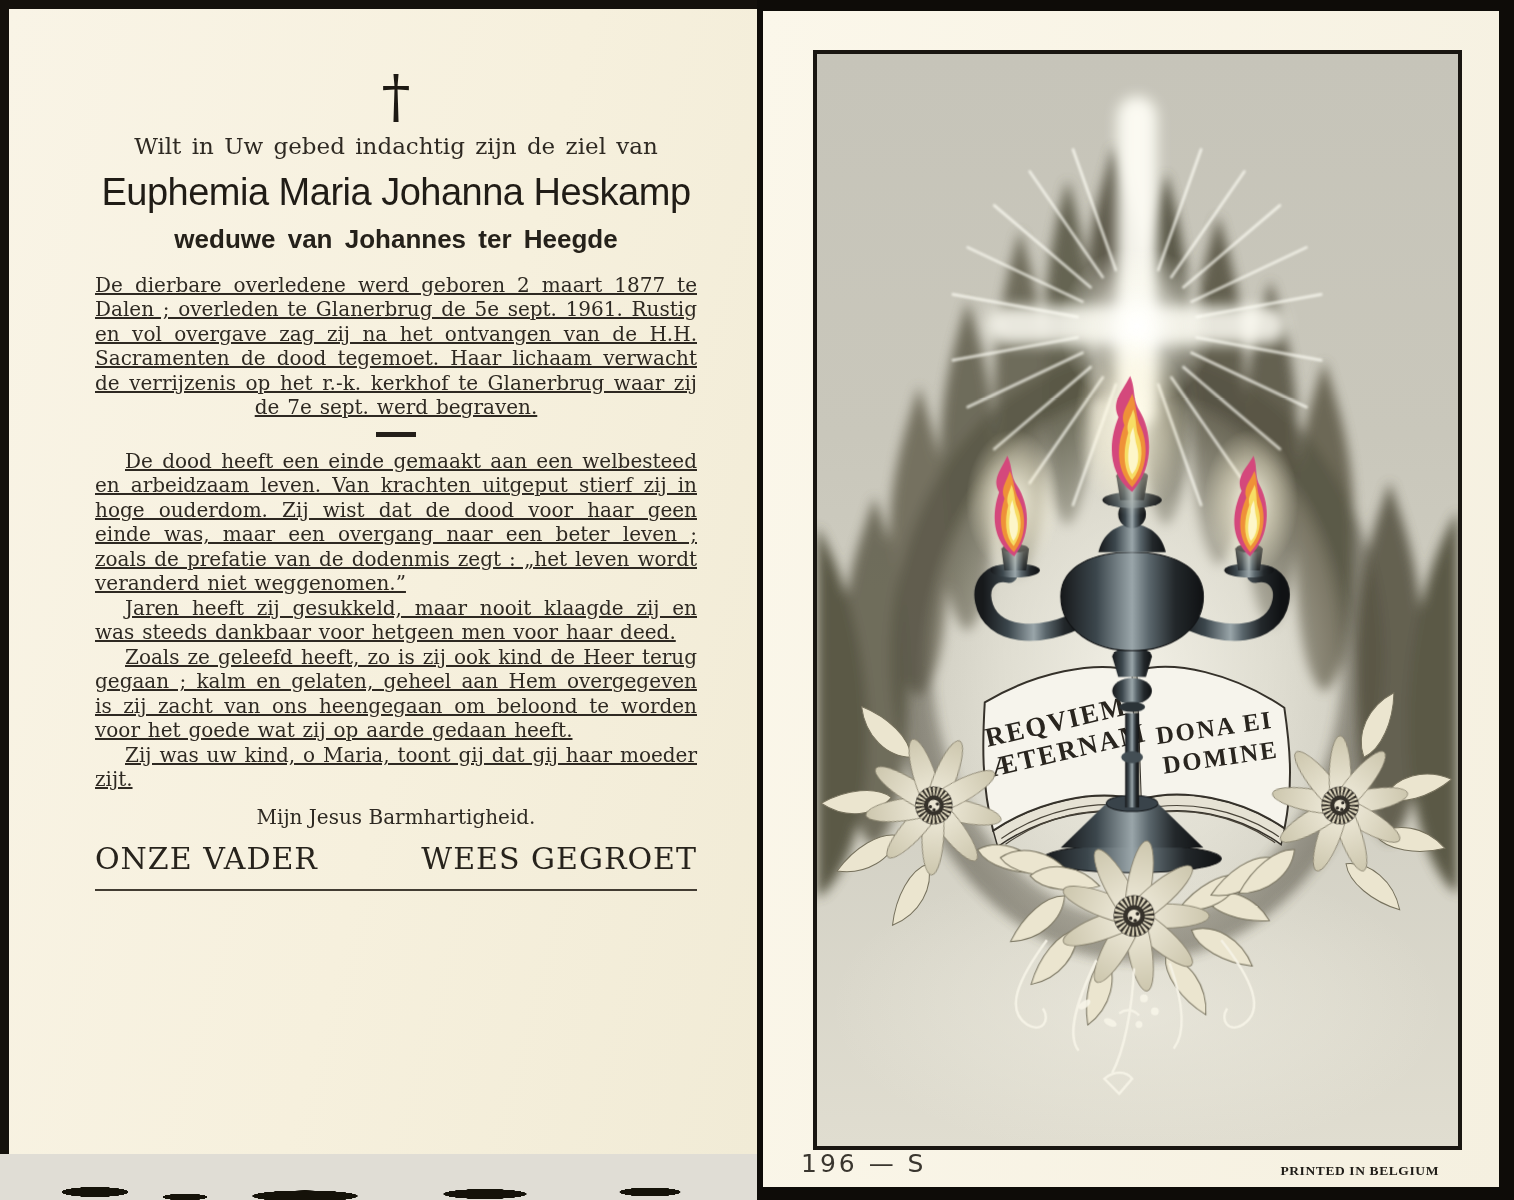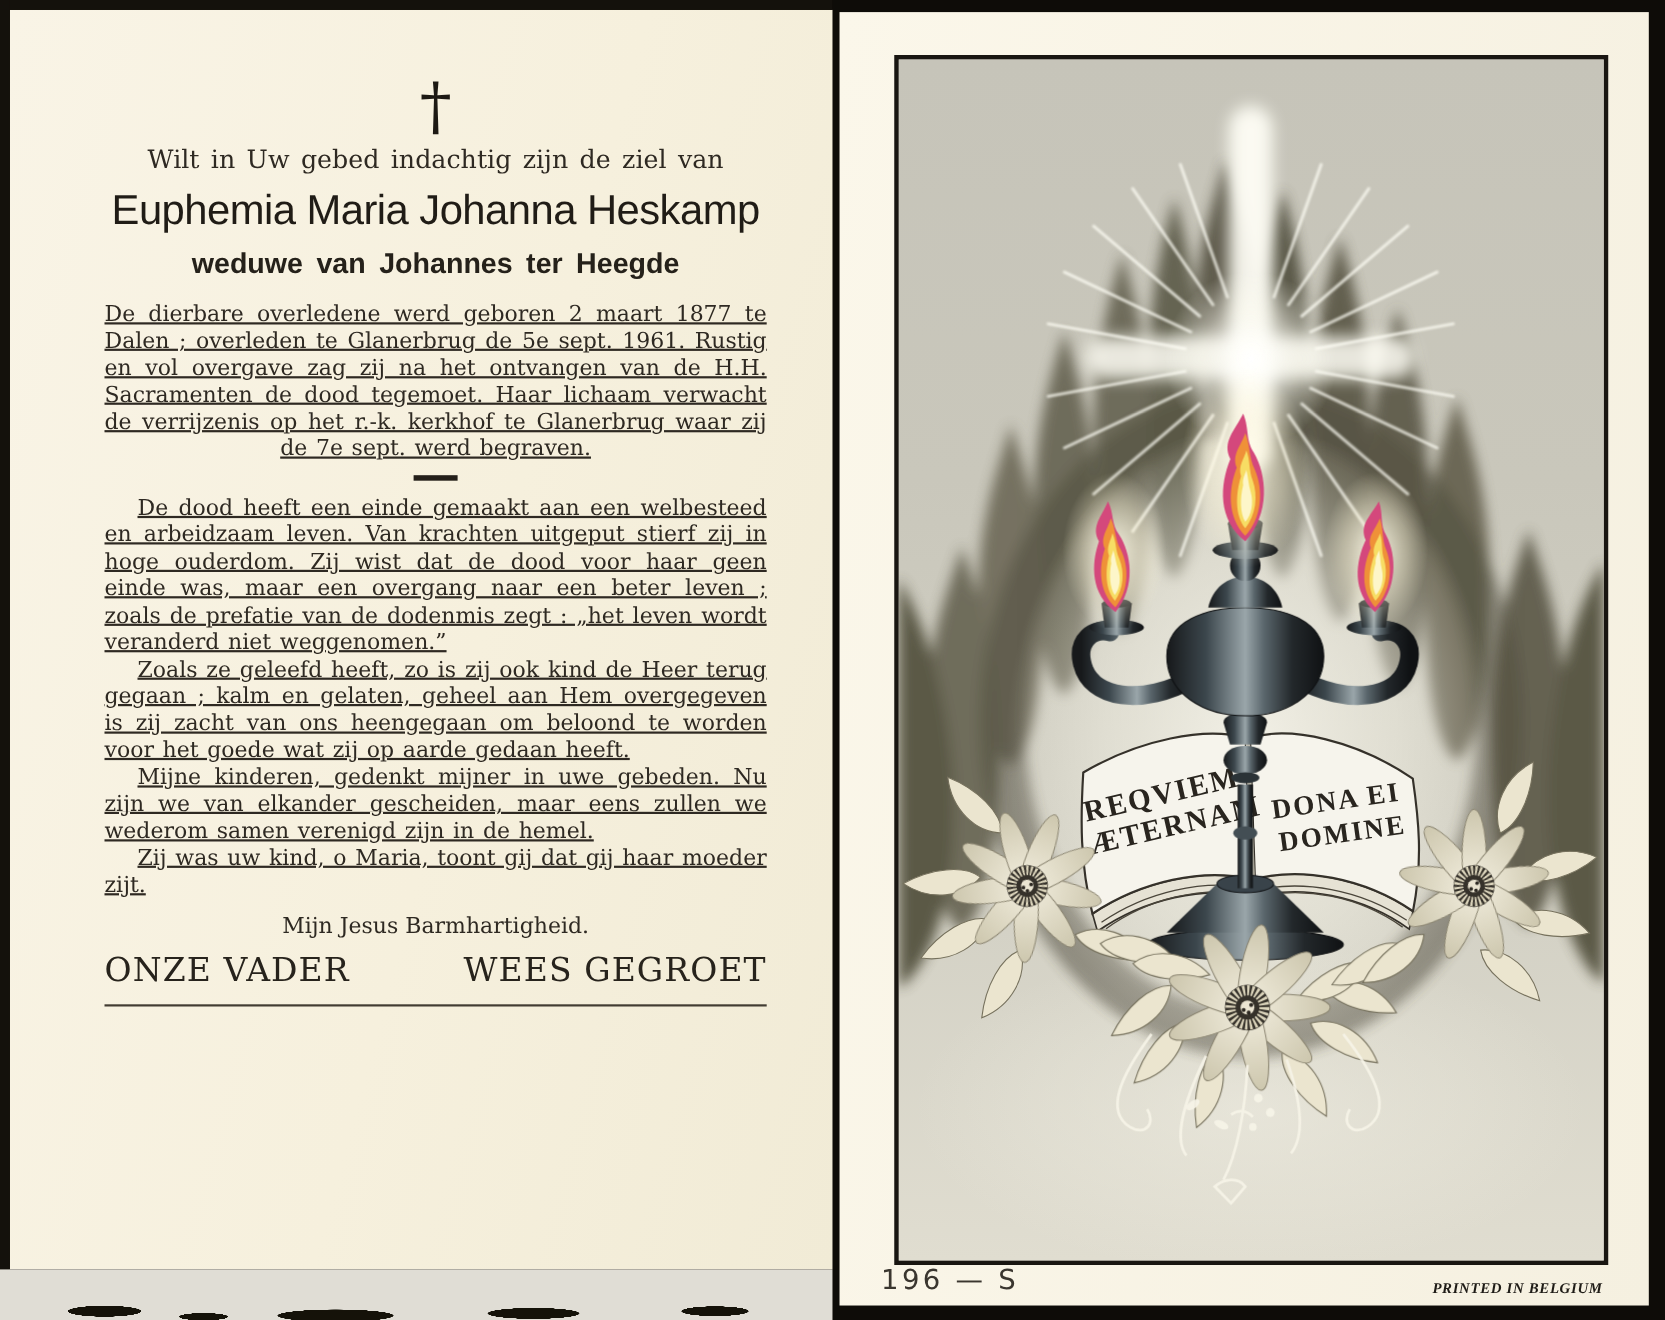--- a/index.html
+++ b/index.html
@@ -56,40 +56,40 @@
   .illustration-frame{
     position:absolute;left:50px;top:39px;width:649px;height:1100px;
     box-sizing:border-box;border:4px solid #191611;background:#cbc9be;
   }
   .illustration-frame svg{display:block;width:100%;height:100%;}
   .caption-left{
     position:absolute;left:38px;top:1138px;
     font-family:"DejaVu Sans",sans-serif;font-size:25px;color:#3a362f;letter-spacing:3px;
   }
   .caption-right{
-    position:absolute;right:42px;top:1152px;
+    position:absolute;right:60px;top:1152px;
     font-family:"Liberation Serif",serif;font-weight:700;font-size:13.5px;
-    color:#1f1c17;letter-spacing:0.6px;font-style:italic;
+    color:#1f1c17;letter-spacing:0.6px;
   }
 </style>
 </head>
 <body>
 
 <div class="left-page">
   <div class="content">
     <div class="cross-glyph">†</div>
     <p class="intro">Wilt in Uw gebed indachtig zijn de ziel van</p>
     <h1 class="name">Euphemia Maria Johanna Heskamp</h1>
     <h2 class="subtitle">weduwe van Johannes ter Heegde</h2>
 
     <p class="body center-last">De dierbare overledene werd geboren 2 maart 1877 te Dalen ; overleden te Glanerbrug de 5e sept. 1961. Rustig en vol overgave zag zij na het ontvangen van de H.H. Sacramenten de dood tegemoet. Haar lichaam verwacht de verrijzenis op het r.-k. kerkhof te Glanerbrug waar zij de 7e sept. werd begraven.</p>
     <div class="divider"></div>
     <p class="body indent">De dood heeft een einde gemaakt aan een welbesteed en arbeidzaam leven. Van krachten uitgeput stierf zij in hoge ouderdom. Zij wist dat de dood voor haar geen einde was, maar een overgang naar een beter leven ; zoals de prefatie van de dodenmis zegt : „het leven wordt veranderd niet weggenomen.”</p>
+    <p class="body indent">Jaren heeft zij gesukkeld, maar nooit klaagde zij en was steeds dankbaar voor hetgeen men voor haar deed.</p>
     <p class="body indent">Zoals ze geleefd heeft, zo is zij ook kind de Heer terug gegaan ; kalm en gelaten, geheel aan Hem overgegeven is zij zacht van ons heengegaan om beloond te worden voor het goede wat zij op aarde gedaan heeft.</p>
-    <p class="body indent">Mijne kinderen, gedenkt mijner in uwe gebeden. Nu zijn we van elkander gescheiden, maar eens zullen we wederom samen verenigd zijn in de hemel.</p>
     <p class="body indent gap-top">Zij was uw kind, o Maria, toont gij dat gij haar moeder zijt.</p>
 
     <p class="closing">Mijn Jesus Barmhartigheid.</p>
     <div class="prayer-row">
       <span>ONZE VADER</span>
       <span>WEES GEGROET</span>
     </div>
     <hr class="footer-rule">
   </div>
 </div>

